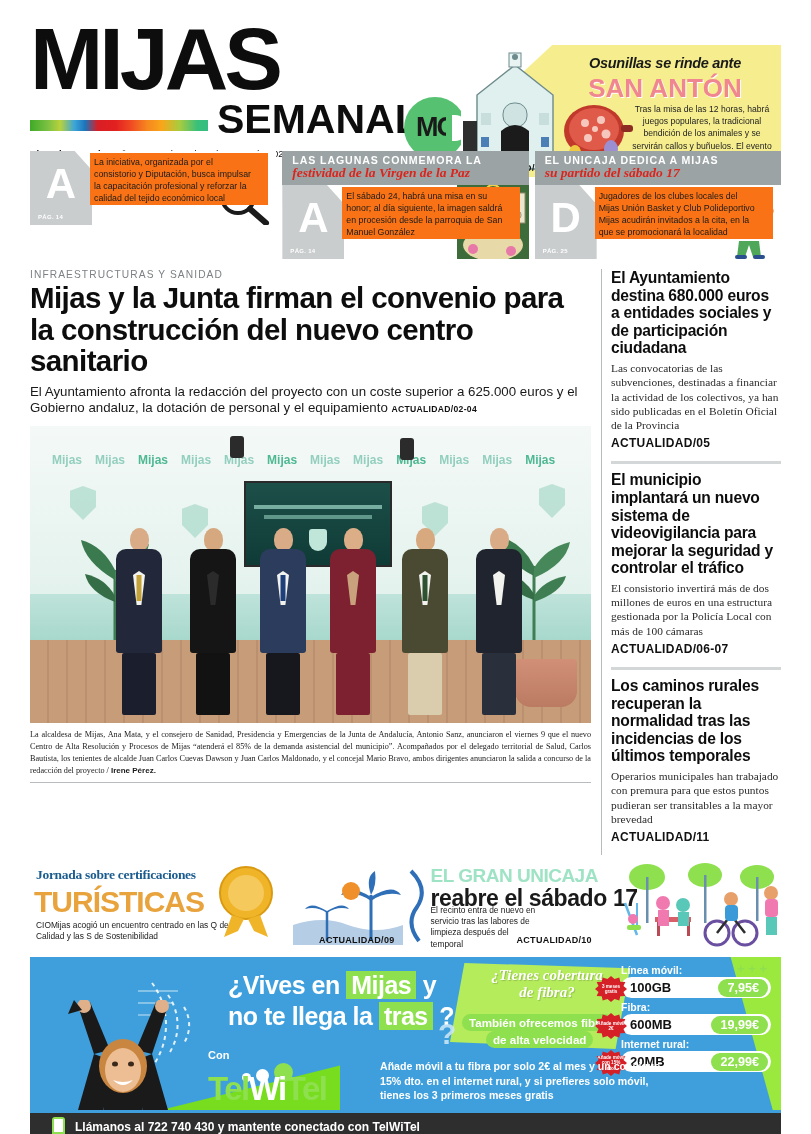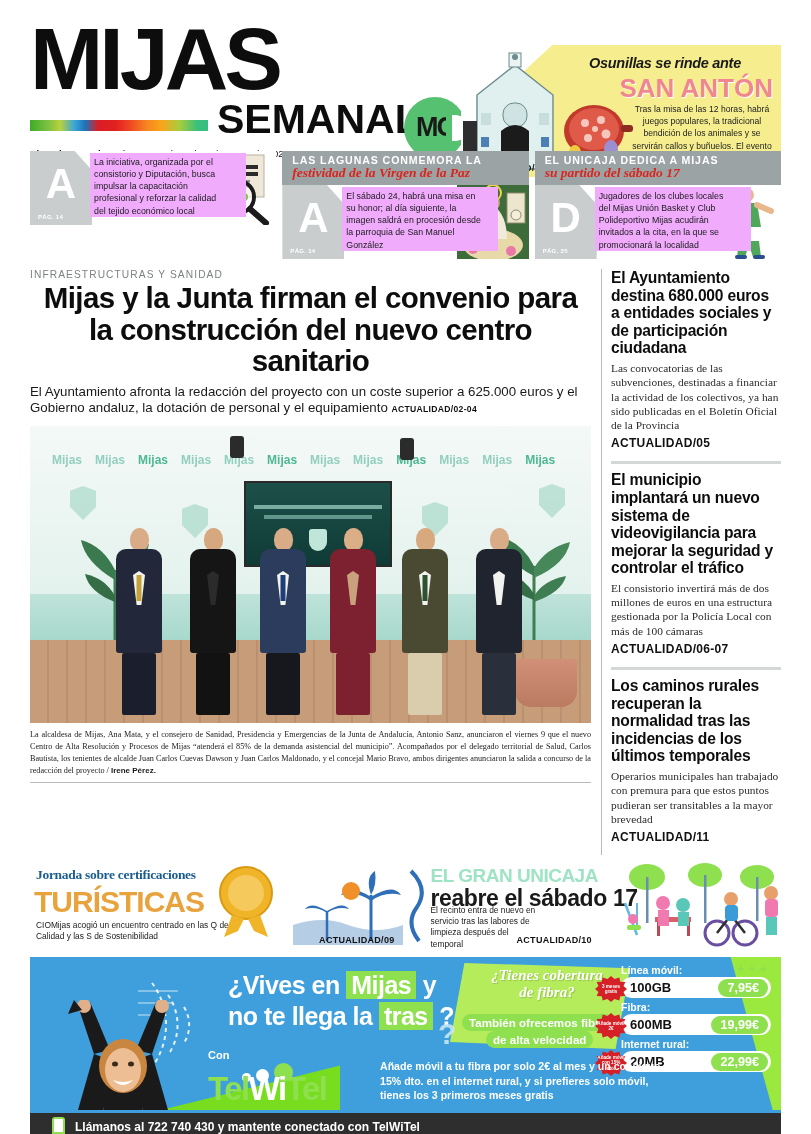--- a/index.html
+++ b/index.html
@@ -58,21 +58,21 @@
   }
   .church {
     position: absolute; left: 2px; top: 6px; width: 104px; height: 120px;
   }
   .promo-head {
     position: absolute; left: 96px; top: 10px; width: 216px;
     font-weight: bold; font-size: 14.5px; color: #1a1a1a;
     font-style: italic; letter-spacing: -0.3px; text-align: center;
   }
   .promo-sub {
-    position: absolute; left: 96px; top: 28px; width: 216px; text-align: right;
+    position: absolute; left: 96px; top: 28px; width: 216px; text-align: center;
     font-weight: bold; font-size: 26px; color: #f0868f; letter-spacing: 0px;
     text-shadow: 1px 1px 0 #ffffff;
   }
   .promo-body {
     position: absolute; left: 168px; top: 58px; width: 146px;
     font-size: 8.6px; line-height: 1.42; color: #222; text-align: center;
   }
   .promo-tag {
     position: absolute; left: 8px; bottom: 4px;
     font-size: 9px; font-weight: bold; color: #111; letter-spacing: 0.4px;
@@ -103,37 +103,37 @@
   }
   .teaser-badge.notch { clip-path: polygon(0% 0%, 72% 0%, 100% 26%, 100% 100%, 0% 100%); }
   .teaser-badge span {
     color: #ffffff; font-weight: bold; font-size: 42px; line-height: 1; margin-top: -8px;
   }
   .teaser-pag {
     position: absolute; left: 8px; bottom: 5px; font-size: 6px; color: #ffffff;
     font-weight: bold; letter-spacing: 0.3px;
   }
   .teaser-text {
-    position: absolute; left: 60px; top: 2px; width: 156px;
+    position: absolute; left: 60px; top: 2px; width: 178px;
     font-size: 8.8px; line-height: 1.38; color: #1a1a1a;
-    background: #f0abfc; padding: 3px 16px 0 4px; z-index: 2;
+    background: #f97316; padding: 3px 16px 0 4px; z-index: 2;
   }
   .teaser-art { position: absolute; right: 0; top: 0; width: 72px; height: 74px; z-index: 1; }
 
   
   .content { display: flex; gap: 10px; margin-top: 10px; }
   .main-col { width: 561px; }
   .side-col { width: 180px; border-left: 1px solid #b9bcbd; padding-left: 9px; }
 
   .kicker {
     font-size: 10.2px; color: #7d8183; letter-spacing: 1.1px; margin-bottom: 2px;
   }
   .headline {
     font-size: 29.5px; font-weight: bold; line-height: 1.07;
-    color: #0d0d0d; letter-spacing: -0.6px; text-align: center;
+    color: #0d0d0d; letter-spacing: -0.6px;
   }
   .subhead {
     font-size: 13.3px; line-height: 1.25; color: #1a1a1a; margin-top: 7px;
   }
   .subhead .tag {
     font-size: 8.6px; font-weight: bold; letter-spacing: 0.3px; color: #111;
   }
 
   
   .photo {

